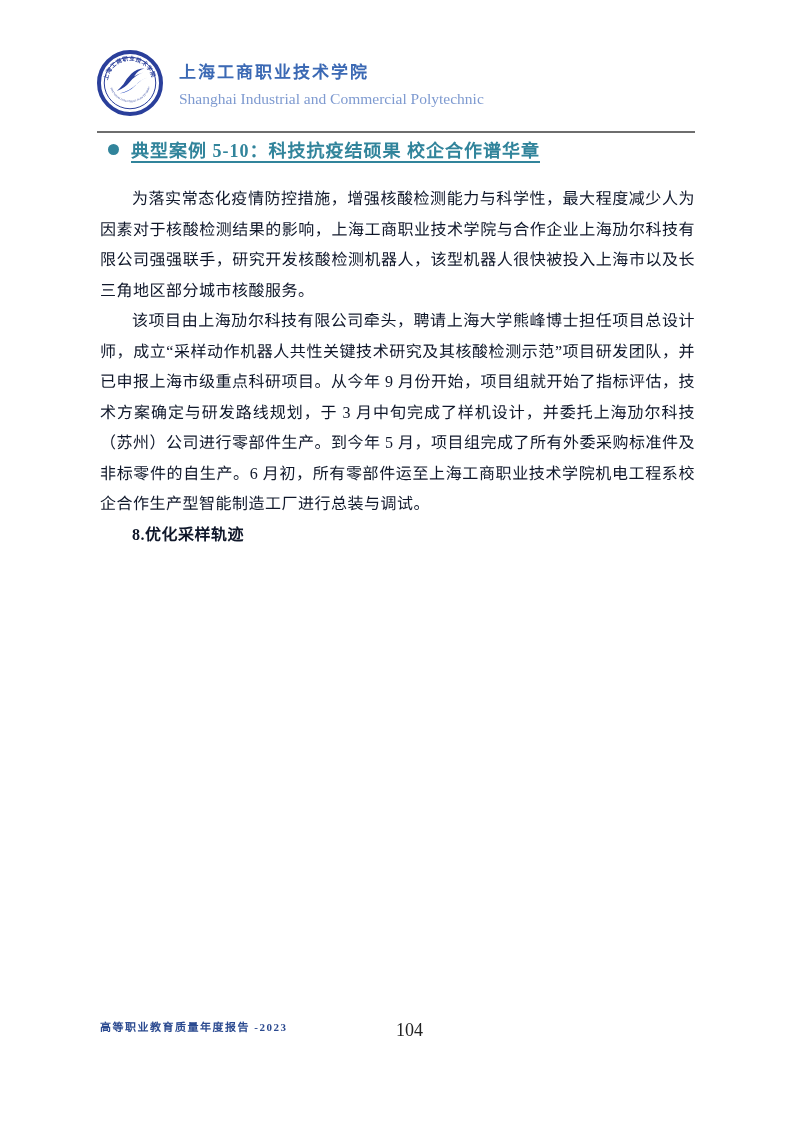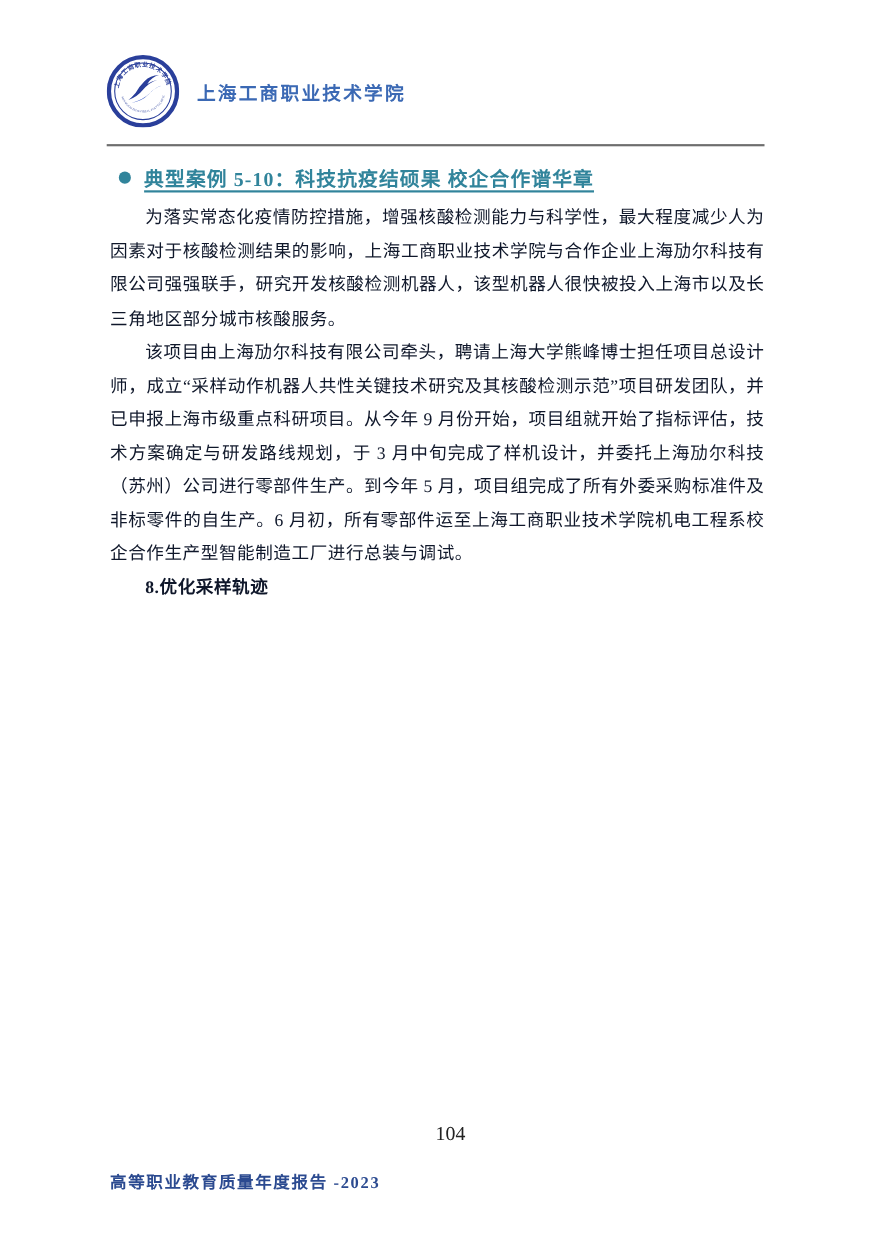--- a/index.html
+++ b/index.html
@@ -57,21 +57,21 @@
     top: 131px;
     width: 598px;
     height: 0;
     border-top: 2px solid #6e6e6e;
   }
 
   
   .case-heading {
     position: absolute;
     left: 108px;
-    top: 148px;
+    top: 136px;
     width: 560px;
     display: flex;
     align-items: center;
     gap: 12px;
   }
   .bullet-dot {
     width: 11px;
     height: 11px;
     border-radius: 50%;
     background: #31849b;
@@ -109,23 +109,22 @@
     font-weight: bold;
   }
 
   
   .footer-report-title {
     position: absolute;
     left: 100px;
     top: 1018px;
     color: #2b4a90;
     font-weight: bold;
-    font-size: 15px;
+    font-size: 11px;
     letter-spacing: 1.5px;
-    margin-top: 45px;
   }
   .footer-page-number {
     position: absolute;
     left: 396px;
     top: 1020px;
     color: #222222;
     font-size: 18px;
     font-family: "Liberation Serif", "DejaVu Serif", serif;
   }
 </style>
@@ -149,20 +148,21 @@
           </text>
           <text font-size="4" fill="#2a3f9b" letter-spacing="0.2">
             <textPath href="#arcBottom" startOffset="2%">SHANGHAI INDUSTRIAL POLYTECHNIC</textPath>
           </text>
           <path d="M 30,62 Q 42,58 50,48 Q 58,38 70,34 Q 62,36 56,40 Q 62,30 72,28 Q 60,28 52,36 Q 44,44 40,52 Q 35,58 30,62 Z" fill="#2a3f9b"></path>
           <path d="M 34,66 Q 50,62 60,52 Q 68,44 76,42 Q 64,46 58,54 Q 48,64 34,66 Z" fill="#3b5cc4"></path>
         </svg>
       </span>
       <div class="school-names">
         <span class="school-name-zh">上海工商职业技术学院</span>
+        <span class="school-name-en">Shanghai Industrial and Commercial Polytechnic</span>
       </div>
     </div>
   </div>
   <div class="header-rule"></div>
 
   <div class="case-heading">
     <span class="bullet-dot"></span>
     <span class="case-heading-text">典型案例 5-10：科技抗疫结硕果 校企合作谱华章</span>
   </div>
 

